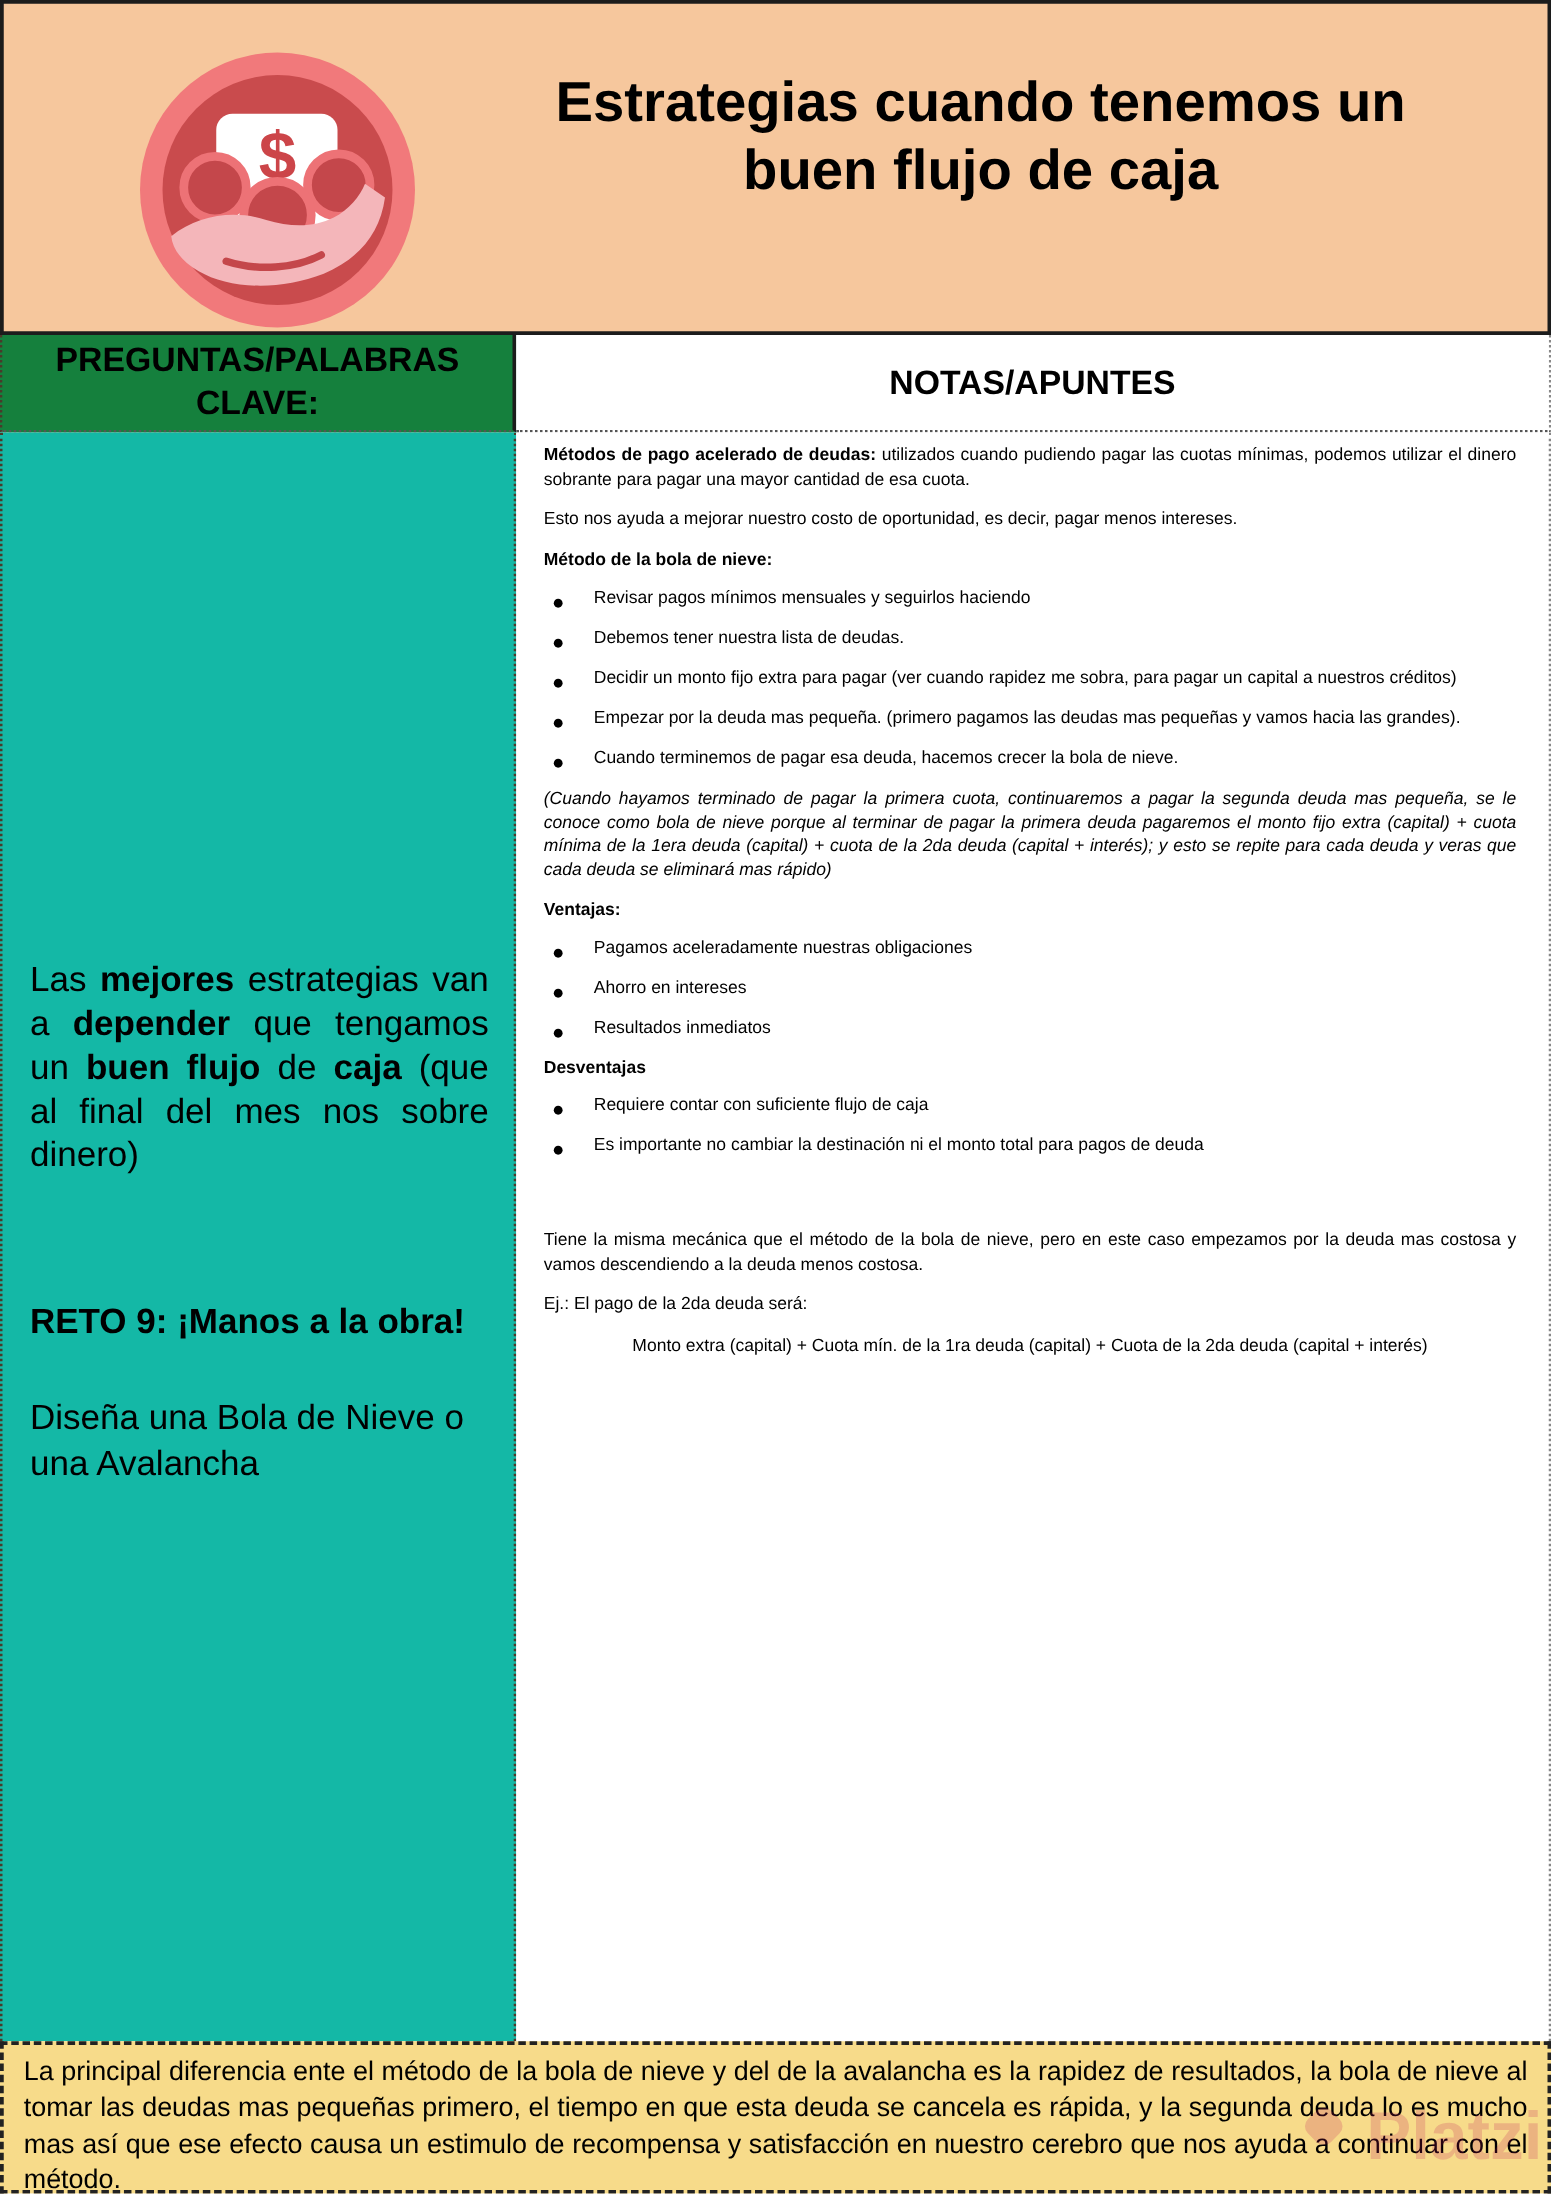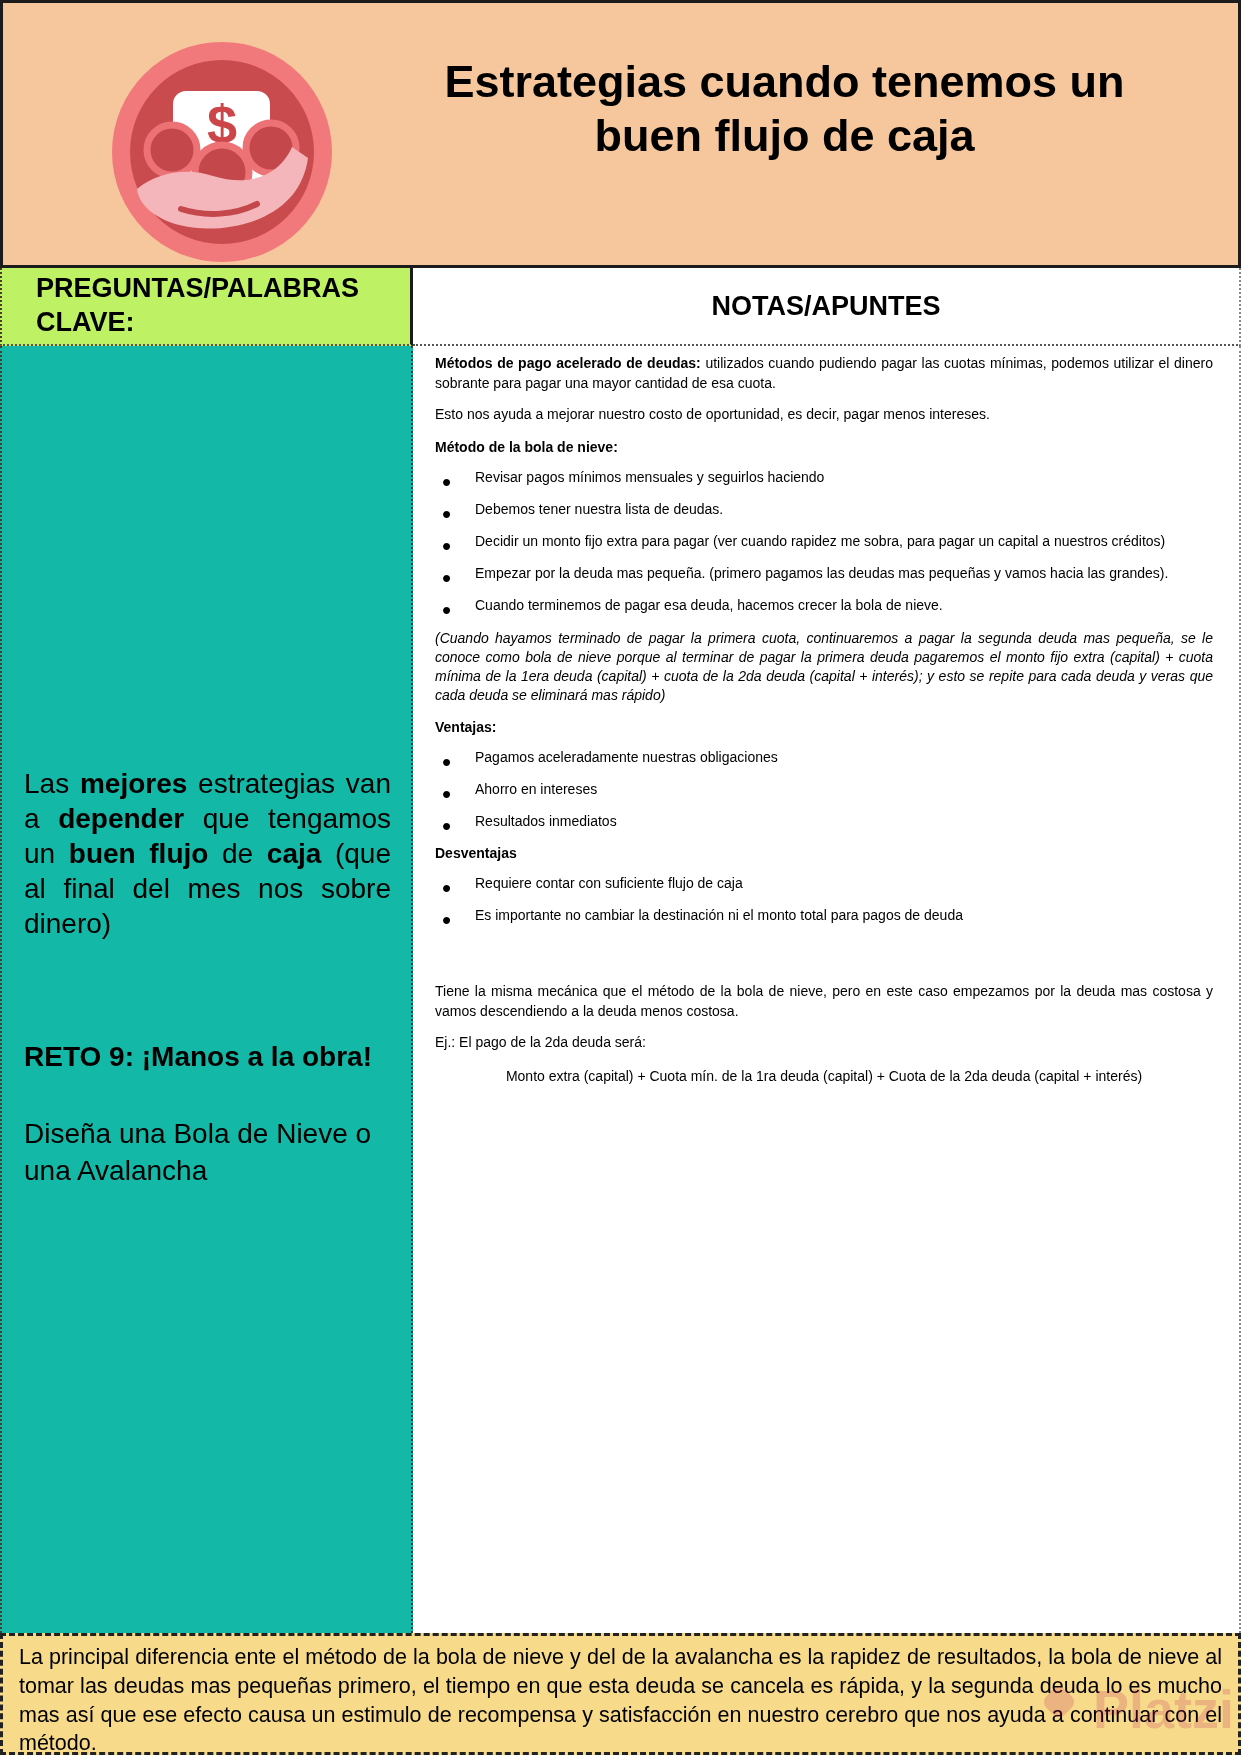--- a/index.html
+++ b/index.html
@@ -16,23 +16,23 @@
   .logo { position:absolute; left:108px; top:38px; width:222px; height:222px; }
   .band-text { position:absolute; left:336px; right:8px; top:30px; text-align:center; }
   .course { font-size:29px; line-height:1.2; }
   .main-title {
     font-size:45px; font-weight:bold; line-height:1.2;
     max-width:780px; margin:22px auto 0;
   }
   
   .hdr-row { display:grid; grid-template-columns:413px 1fr; height:78px; }
   .hdr-left {
-    background:#bef264; border-left:2px dotted #4a3a2a; border-right:3px solid #1c1c1c;
+    background:#15803d; border-left:2px dotted #4a3a2a; border-right:3px solid #1c1c1c;
     border-bottom:2px dotted #555;
-    display:flex; align-items:center; justify-content:center; 
+    display:flex; align-items:center; justify-content:center; text-align:center;
     font-weight:bold; font-size:27px; line-height:1.25; padding:2px 34px;
   }
   .hdr-right {
     background:#fff; border-right:2px dotted #888; border-bottom:2px dotted #555;
     display:flex; align-items:center; justify-content:center;
     font-weight:bold; font-size:27px;
   }
   
   .body-row { display:grid; grid-template-columns:413px 1fr; height:1287px; }
   .cell-kw {

